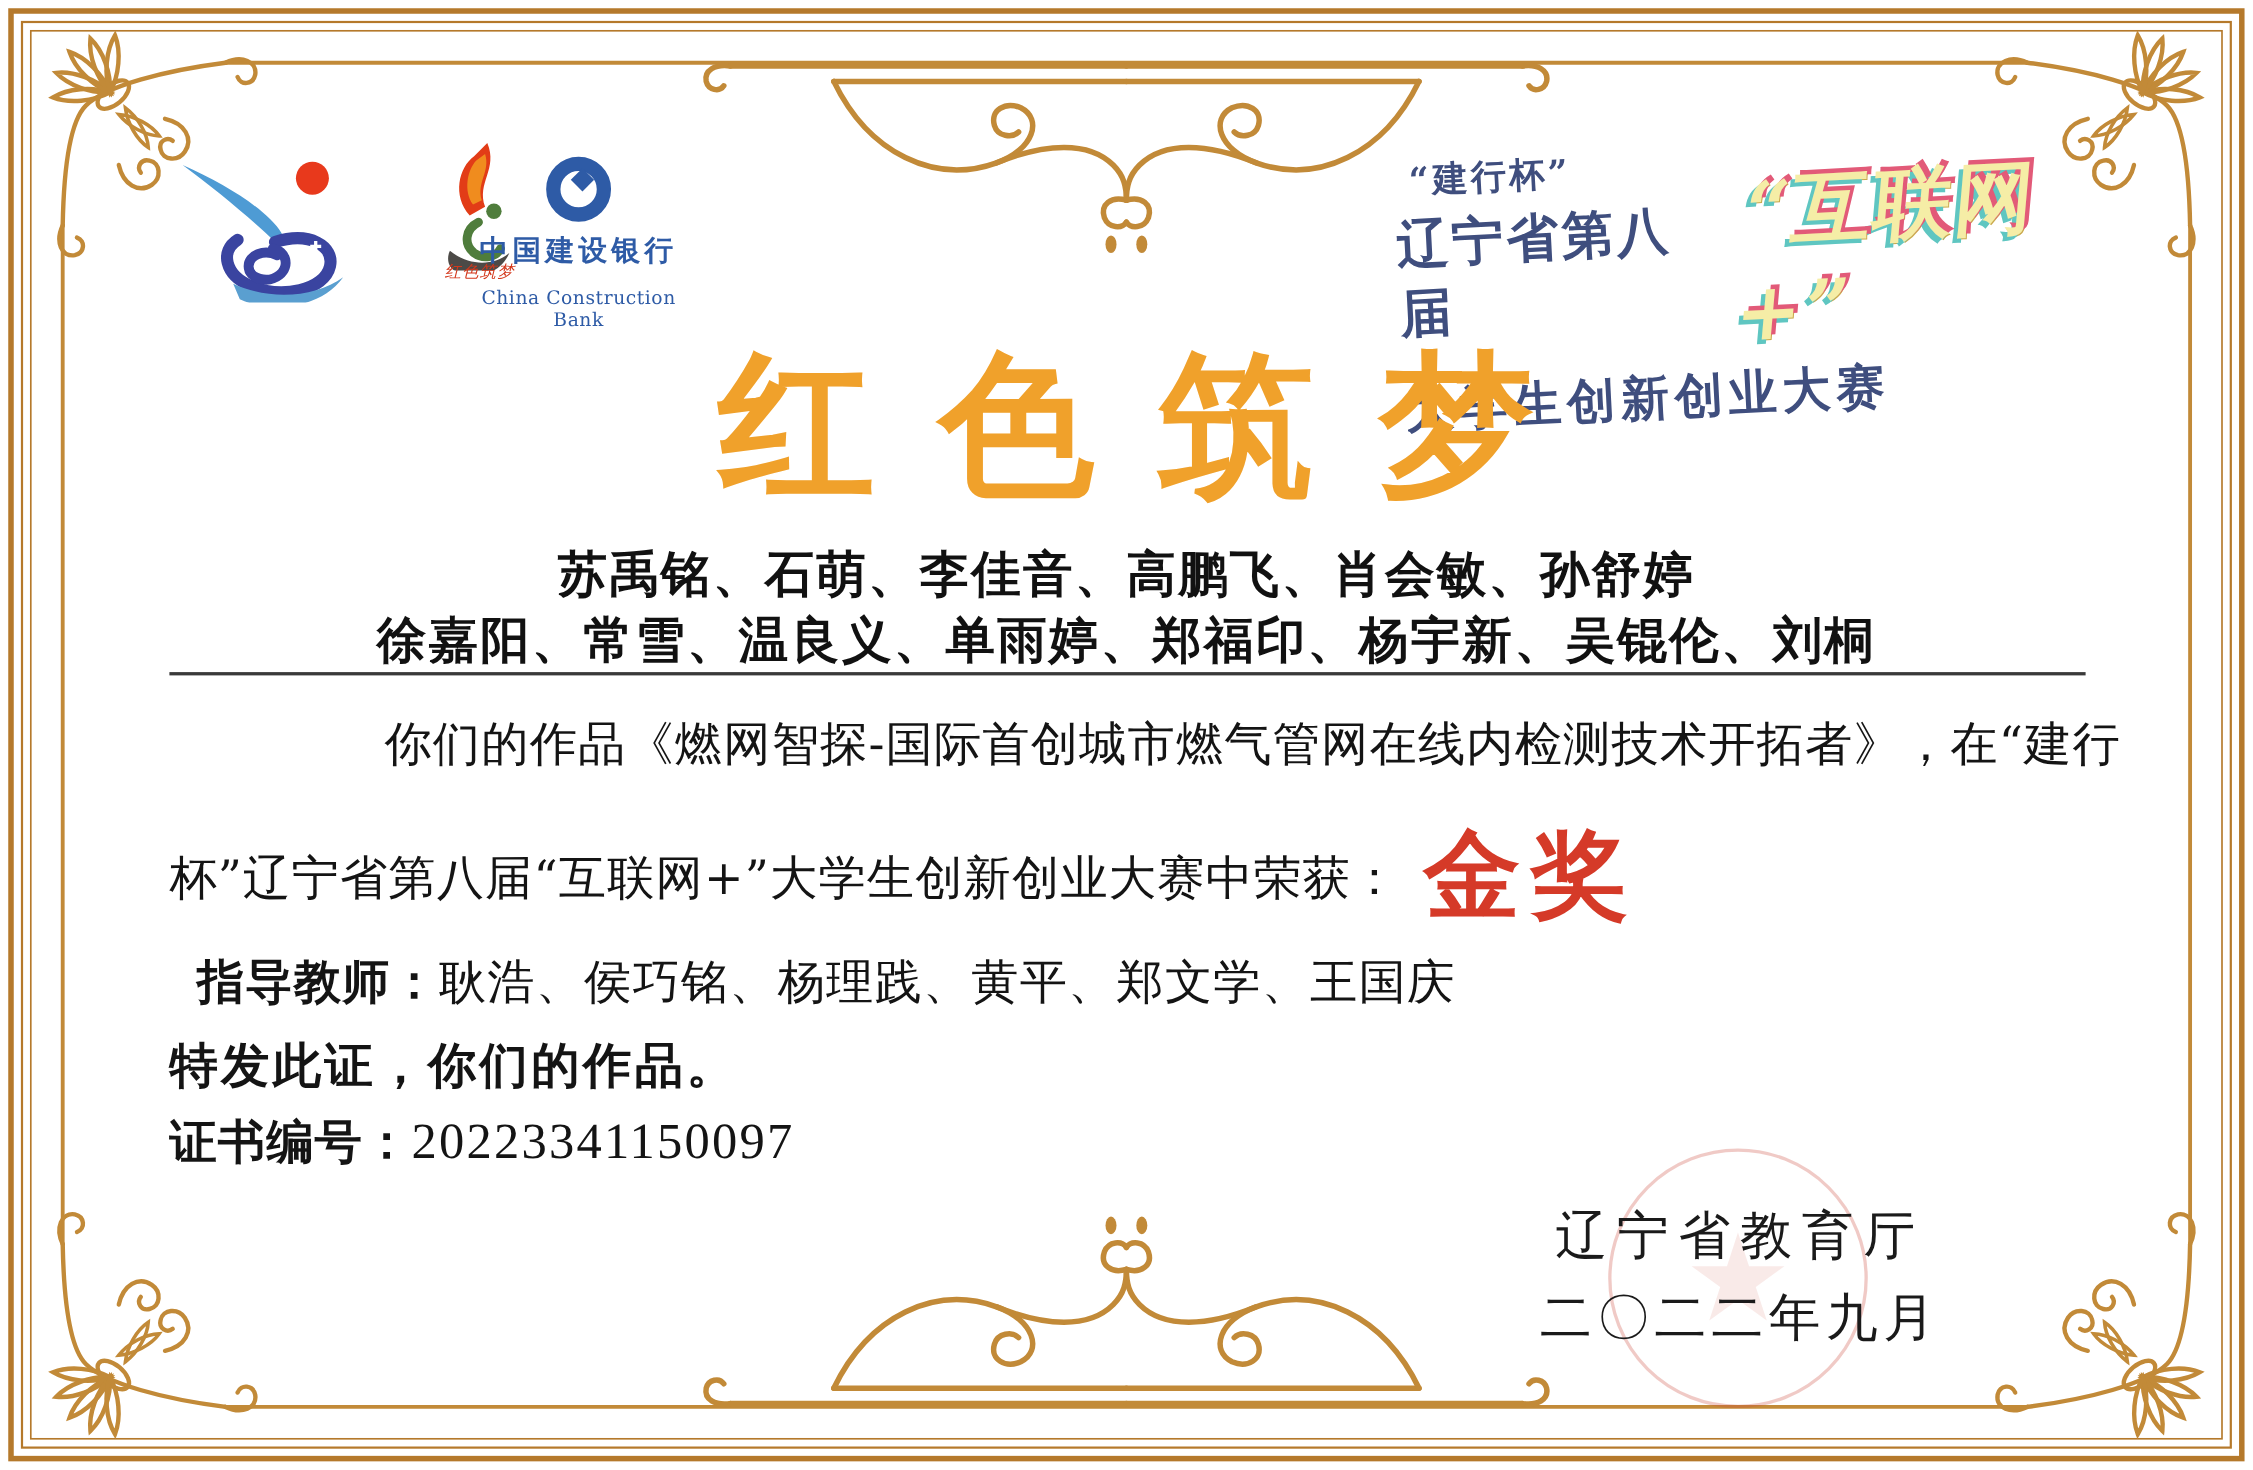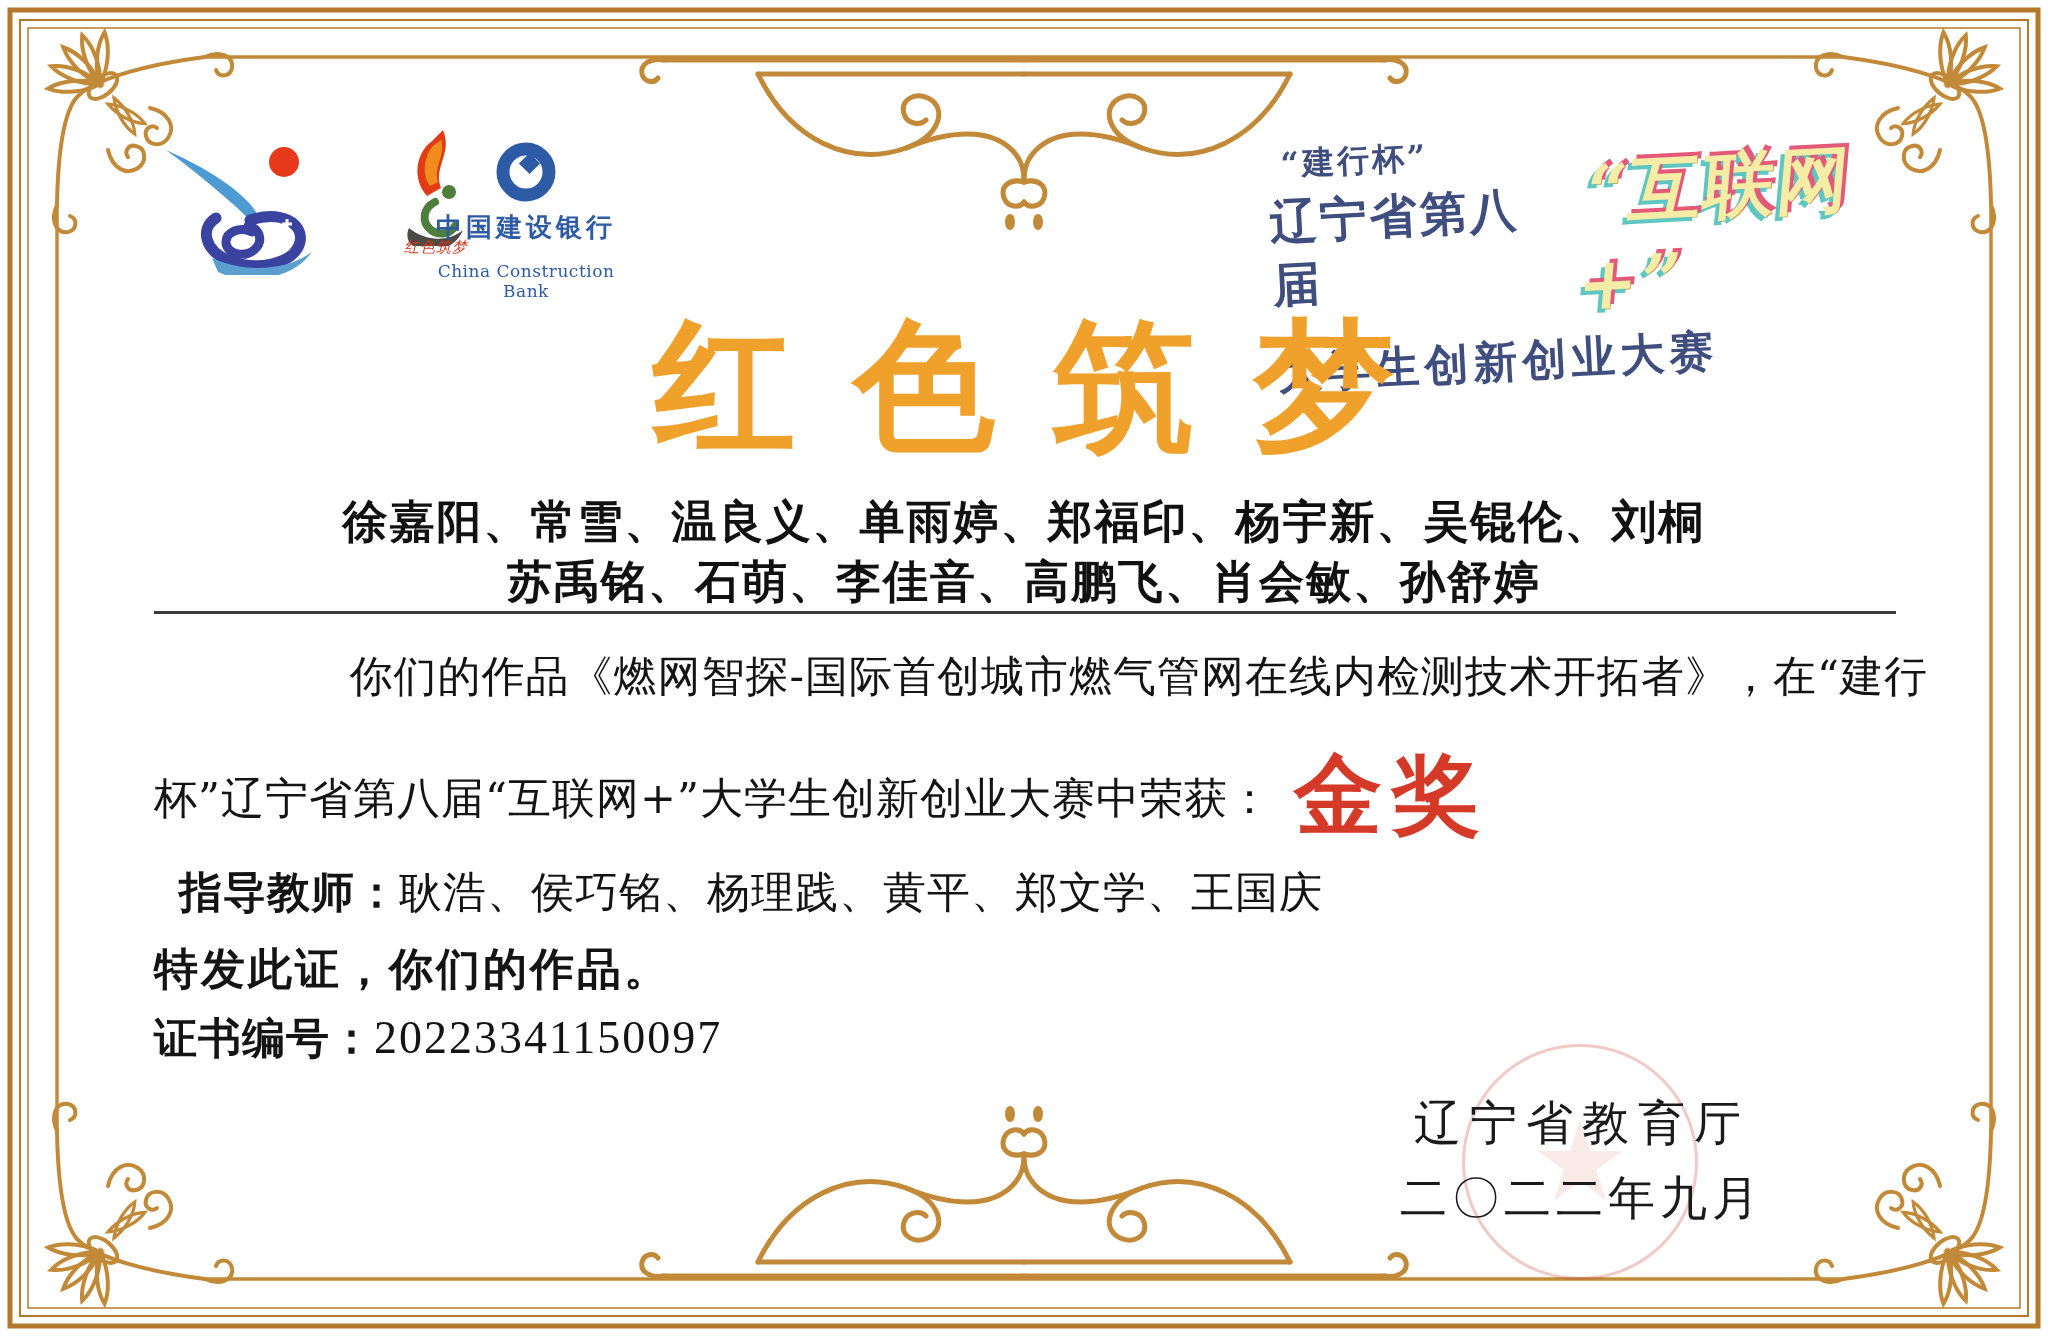--- a/index.html
+++ b/index.html
@@ -149,22 +149,22 @@
   <div class="row">
     <span class="edition">辽宁省第八届</span>
     <span class="inet">“互联网+”</span>
   </div>
   <span class="cname">大学生创新创业大赛</span>
 </div>
 
 <div id="cert-title" class="abs">红色筑梦</div>
 
 <div id="names" class="abs">
+  <div class="nline">苏禹铭、石萌、李佳音、高鹏飞、肖会敏、孙舒婷</div>
   <div class="nline">徐嘉阳、常雪、温良义、单雨婷、郑福印、杨宇新、吴锟伦、刘桐</div>
-  <div class="nline">苏禹铭、石萌、李佳音、高鹏飞、肖会敏、孙舒婷</div>
 </div>
 <div id="divider" class="abs"></div>
 
 <div id="para1" class="abs para">你们的作品《燃网智探-国际首创城市燃气管网在线内检测技术开拓者》，在“建行</div>
 
 <div id="para2" class="abs para">
   <span>杯”辽宁省第八届“互联网+”大学生创新创业大赛中荣获：</span><span class="award">金奖</span>
 </div>
 
 <div id="teachers" class="abs para">

